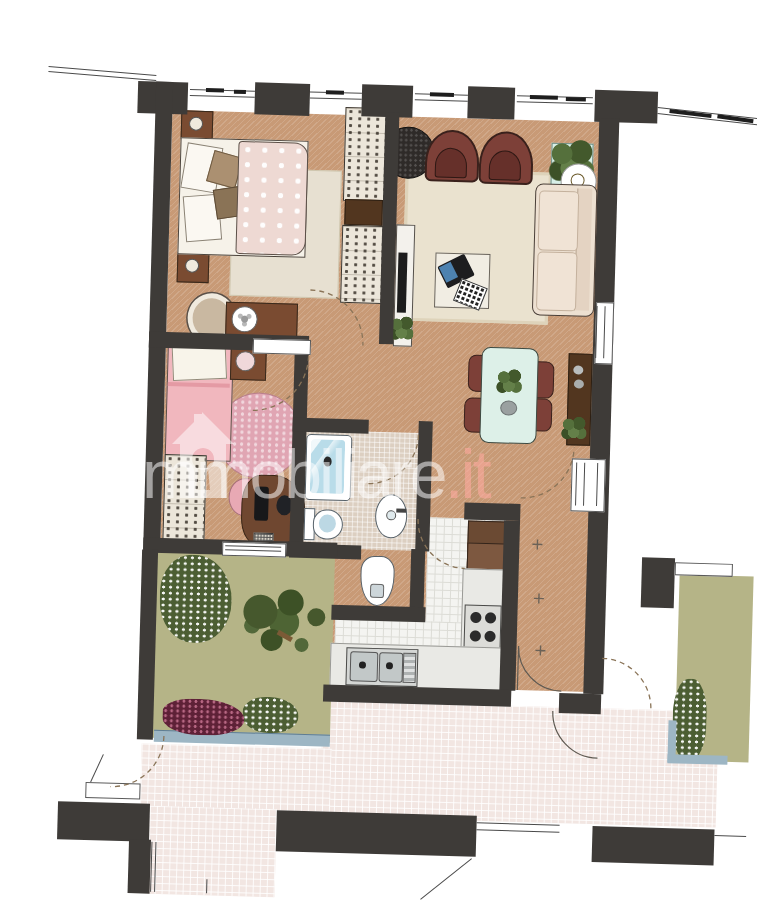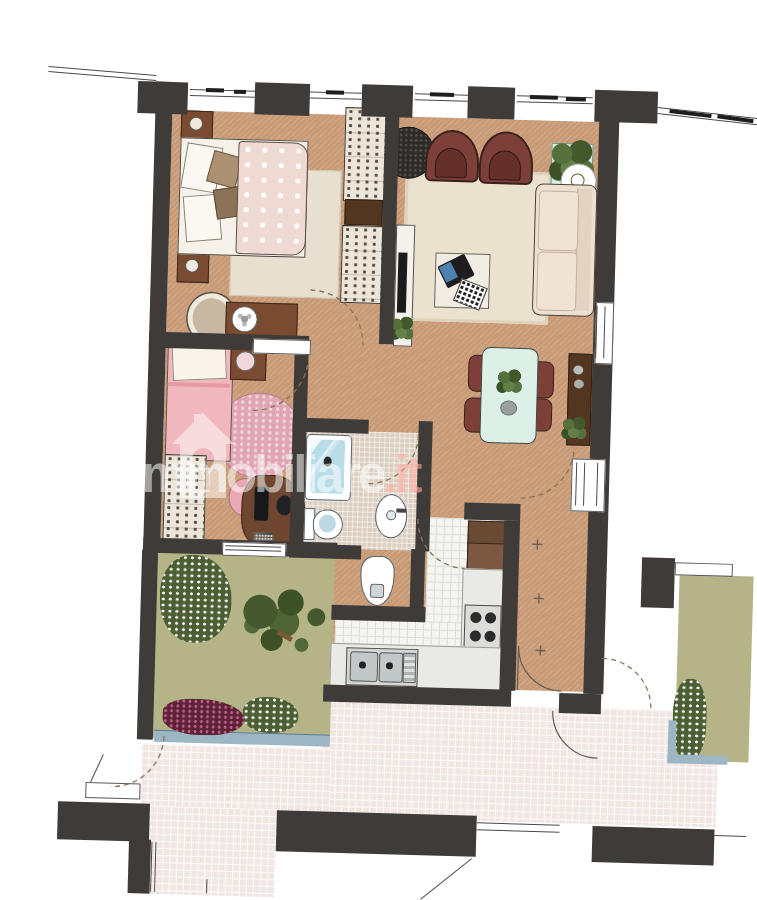--- a/index.html
+++ b/index.html
@@ -46,21 +46,21 @@
        radial-gradient(circle at 78% 68%,#55703c 20%,transparent 23%);}
   .duvet{background-color:#eed9d3;
        background-image:radial-gradient(circle,rgba(255,255,255,.95) 2.4px,transparent 3px);
        background-size:17px 15px;border:1.5px solid #5c5048;border-radius:4px 14px 14px 4px;}
   .pinkdot{background-color:var(--pinkrug);
        background-image:radial-gradient(circle,rgba(255,255,255,.55) 1.4px,transparent 2px);
        background-size:7px 6px;border-radius:50%;border:1px solid #b97f8e;}
   .chairM{background:var(--maroon);border:1.5px solid #3a211c;}
   .watermark{position:absolute;left:130px;top:424px;height:100px;display:flex;align-items:center;
        pointer-events:none;}
-  .wm-text{font-size:51px;font-weight:700;letter-spacing:-3px;color:var(--wmcolor);line-height:1;}
+  .wm-text{font-size:68px;font-weight:400;letter-spacing:-3px;color:var(--wmcolor);line-height:1;}
   .wm-tld{color:rgba(255,170,160,.58);}
   .wm-house{position:absolute;left:42px;top:-14px;}
   svg.ovl{position:absolute;left:0;top:0;}
 </style>
 </head>
 <body>
 
 <div id="stage">
   <div id="plan">
 

